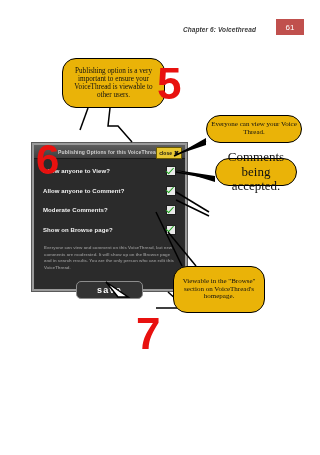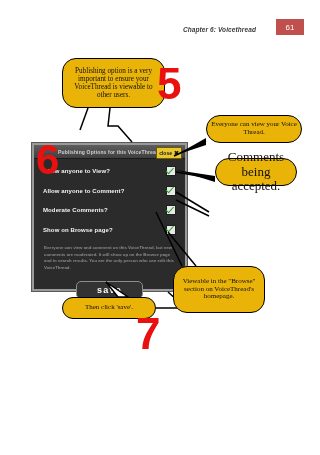--- a/index.html
+++ b/index.html
@@ -188,23 +188,20 @@
   </div>
   <div class="bubble" id="bubble-everyone">
     <span>Everyone can view your Voice Thread.</span>
   </div>
   <div class="bubble" id="bubble-comments">
     <span>Comments being accepted.</span>
   </div>
   <div class="bubble" id="bubble-browse">
     <span>Viewable in the "Browse" section on VoiceThread's homepage.</span>
   </div>
-  <div class="bubble" id="bubble-save">
-    <span>Then click 'save'.</span>
-  </div>
 
   <div class="step" id="step-5">5</div>
   <div class="step" id="step-6">6</div>
   <div class="step" id="step-7">7</div>
 
   <div id="vt-dialog">
 
     <div id="vt-titlebar">
       <div id="vt-title">Publishing Options for this VoiceThread</div>
       <div id="vt-close">

